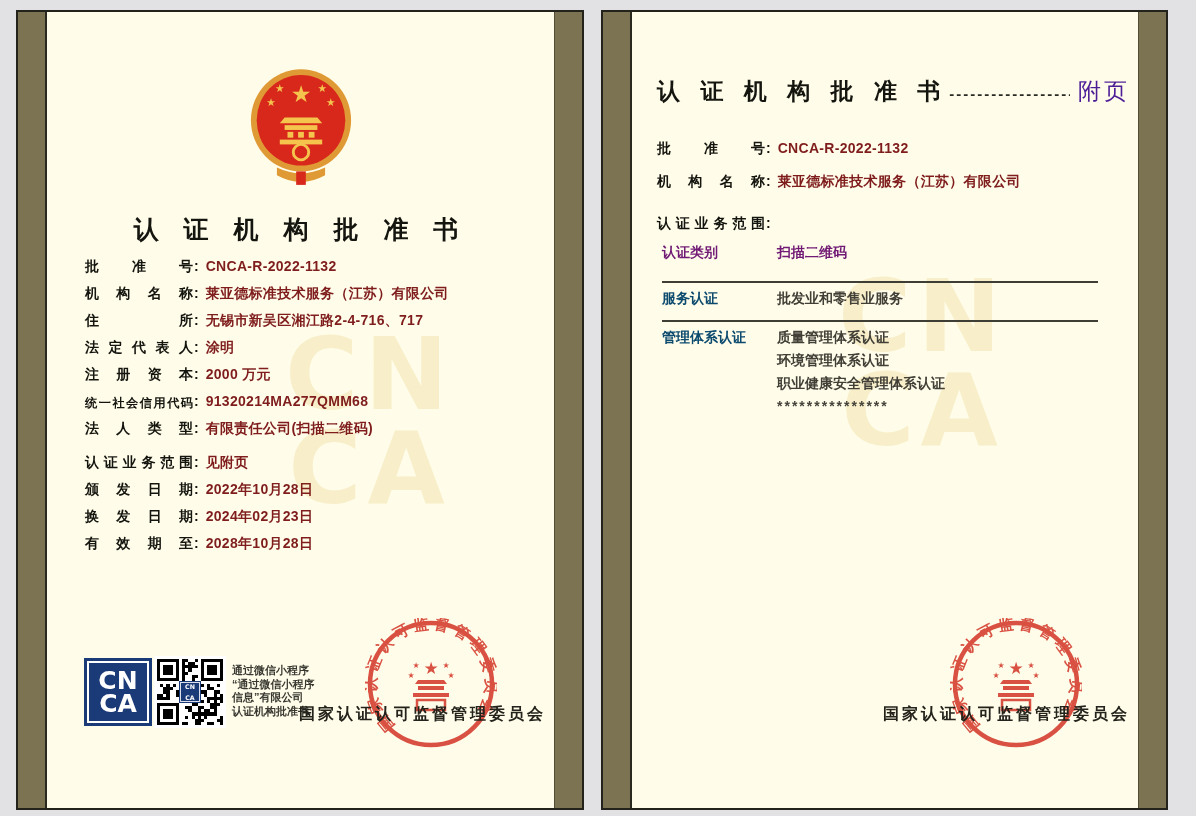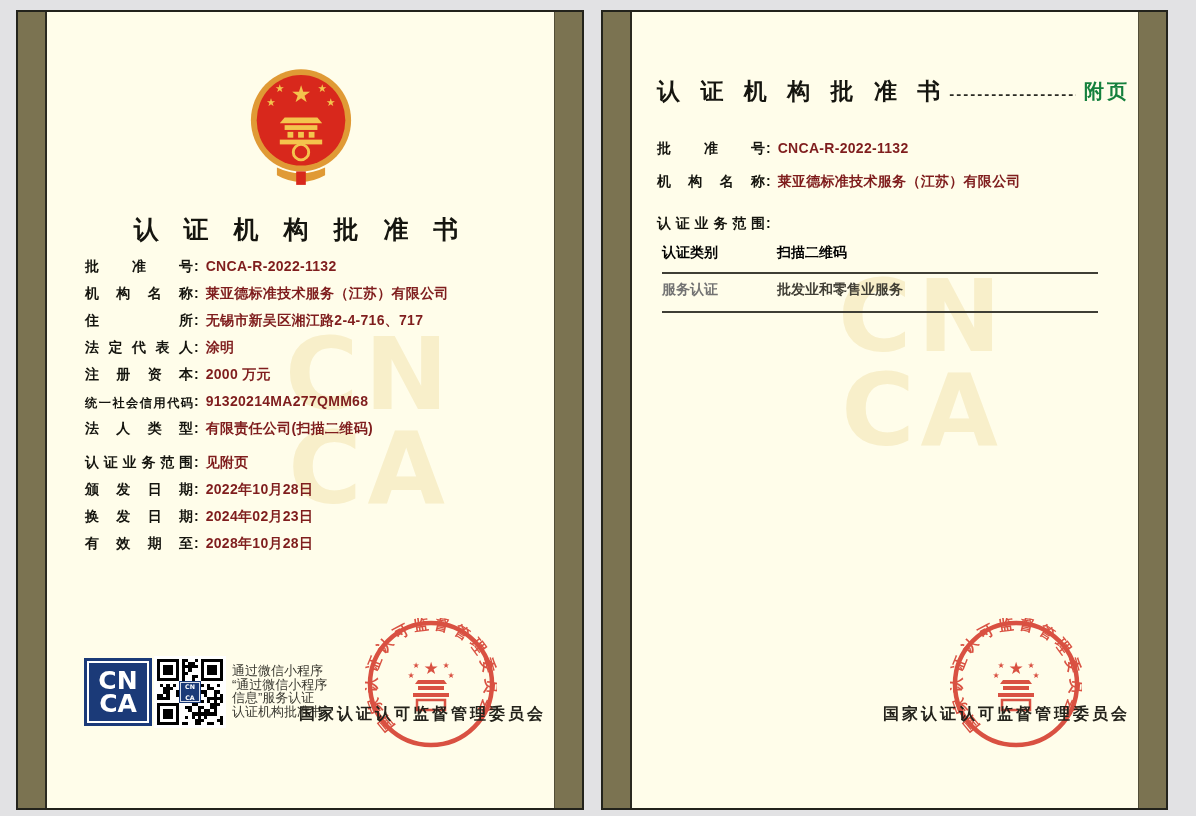--- a/index.html
+++ b/index.html
@@ -43,31 +43,31 @@
   }
   .flabel.compact{font-size:12.2px;align-self:center}
   .flabel i{font-style:normal}
   .colon{font-weight:700;color:#15150f;margin:0 7px 0 1px}
   .fvalue{font-weight:700;color:#7f1d1d;letter-spacing:.3px}
 
   
   .atitle{position:absolute;top:64px;left:25px;right:8px;display:flex;align-items:center}
   .atitle .t{font-size:23px;font-weight:700;letter-spacing:7px;color:#15150f;white-space:nowrap}
   .atitle .dash{flex:1;overflow:hidden;white-space:nowrap;font-weight:700;font-size:15px;letter-spacing:2px;color:#2a2a24;margin:3px 8px 0 2px}
-  .atitle .suffix{font-size:20px;font-weight:700;letter-spacing:3px;color:#15803d}
+  .atitle .suffix{font-size:23px;font-weight:400;letter-spacing:3px;color:#4c1d95}
   .fields-right{position:absolute;left:25px;top:128px;right:10px}
   .fields-right .frow{margin-bottom:13px}
   .scope-row{position:absolute;left:25px;top:203px;display:flex;font-size:14px}
 
   .scope-table{position:absolute;left:30px;top:232px;width:436px;font-size:14px}
-  .thead{display:flex;font-weight:700;color:#000000;padding-bottom:10px;border-bottom:2px solid #3f3e35}
+  .thead{display:flex;font-weight:700;color:#701a75;padding-bottom:19px;border-bottom:2px solid #3f3e35}
   .tc1{width:115px;flex-shrink:0}
   .trow{display:flex;padding:7px 0 0 0}
   .trow.sep{border-bottom:2px solid #3f3e35;padding-bottom:7px}
-  .tcat{width:115px;flex-shrink:0;font-weight:700;color:#737373}
+  .tcat{width:115px;flex-shrink:0;font-weight:700;color:#0c4a6e}
   .tdoms{flex:1}
   .tdoms .dom{font-weight:700;color:#413f36;height:23px}
   .tdoms .dom.stars{letter-spacing:2px;color:#45433a}
 
   
   .committee{
     position:absolute;right:8px;top:692px;z-index:3;white-space:nowrap;
     font-family:"Liberation Serif","DejaVu Serif",serif;
     font-size:16px;font-weight:700;letter-spacing:3px;color:#23221b;
   }
@@ -76,21 +76,21 @@
   .cnca-logo{position:absolute;left:37px;top:646px;width:68px;height:68px;background:#1b3a78;z-index:2}
   .cnca-logo .frame{position:absolute;inset:3px;border:2px solid #fff}
   .cnca-logo .txt{
     position:absolute;inset:0;display:flex;flex-direction:column;align-items:center;justify-content:center;
     color:#fff;font-weight:900;font-size:25px;line-height:23px;letter-spacing:0px;
     font-family:"DejaVu Sans",sans-serif;
   }
   .qr{position:absolute;left:107px;top:644px;width:72px;height:72px;background:#fff;padding:3px;box-sizing:border-box;z-index:2}
   .qr svg{display:block;width:100%;height:100%}
   .qr-caption{position:absolute;left:185px;top:652px;width:104px;z-index:2;
-    font-size:13px;font-weight:400;line-height:13.5px;color:#3a3931;white-space:nowrap}
+    font-size:11px;font-weight:700;line-height:13.5px;color:#3a3931;white-space:nowrap}
 </style>
 </head>
 <body>
 
 <section class="page page-left">
   <div class="spine spine-l"></div>
   <div class="spine spine-r"></div>
   <div class="content">
 
     <div class="watermark wm-left">
@@ -357,21 +357,21 @@
           <rect x="21" y="21" width="21" height="21" fill="#1b3a78"></rect>
           <rect x="22.5" y="22.5" width="18" height="18" fill="none" stroke="#fff" stroke-width="0.8"></rect>
           <text x="31.5" y="28.799999999999997" text-anchor="middle" font-size="6" font-weight="900" fill="#fff" font-family="DejaVu Sans,sans-serif">CN</text>
           <text x="31.5" y="38.7" text-anchor="middle" font-size="6" font-weight="900" fill="#fff" font-family="DejaVu Sans,sans-serif">CA</text>
         </svg>
     </div>
 
     <div class="qr-caption" id="qr-caption">
         <div>通过微信小程序</div>
         <div>“通过微信小程序</div>
-        <div>信息”服务认证</div>
+        <div>信息”有限公司</div>
         <div>认证机构批准书</div>
       </div>
 
     <svg class="seal" viewBox="0 0 132 132">
       <circle cx="66" cy="66" r="61" fill="none" stroke="#d43a2b" stroke-width="4.5"></circle>
       <defs>
         <path id="sealpathL" d="M32,109 A55,55 0 1 1 100,109" fill="none"></path>
       </defs>
       <text font-size="15" font-weight="700" fill="#d43a2b" letter-spacing="4.5">
         <textPath href="#sealpathL" startOffset="2">国家认证认可监督管理委员会</textPath>
@@ -446,20 +446,29 @@
         <span class="tc1">认证类别</span>
         <span>扫描二维码</span>
       </div>
       <div id="table-rows">
           <div class="trow sep">
             <span class="tcat">服务认证</span>
             <div class="tdoms">
               <div class="dom">批发业和零售业服务</div>
             </div>
           </div>
+          <div class="trow">
+            <span class="tcat">管理体系认证</span>
+            <div class="tdoms">
+              <div class="dom">质量管理体系认证</div>
+              <div class="dom">环境管理体系认证</div>
+              <div class="dom">职业健康安全管理体系认证</div>
+              <div class="dom stars">***************</div>
+            </div>
+          </div>
         </div>
     </div>
 
     <svg class="seal" viewBox="0 0 132 132">
       <circle cx="66" cy="66" r="61" fill="none" stroke="#d43a2b" stroke-width="4.5"></circle>
       <defs>
         <path id="sealpathR" d="M32,109 A55,55 0 1 1 100,109" fill="none"></path>
       </defs>
       <text font-size="15" font-weight="700" fill="#d43a2b" letter-spacing="4.5">
         <textPath href="#sealpathR" startOffset="2">国家认证认可监督管理委员会</textPath>

